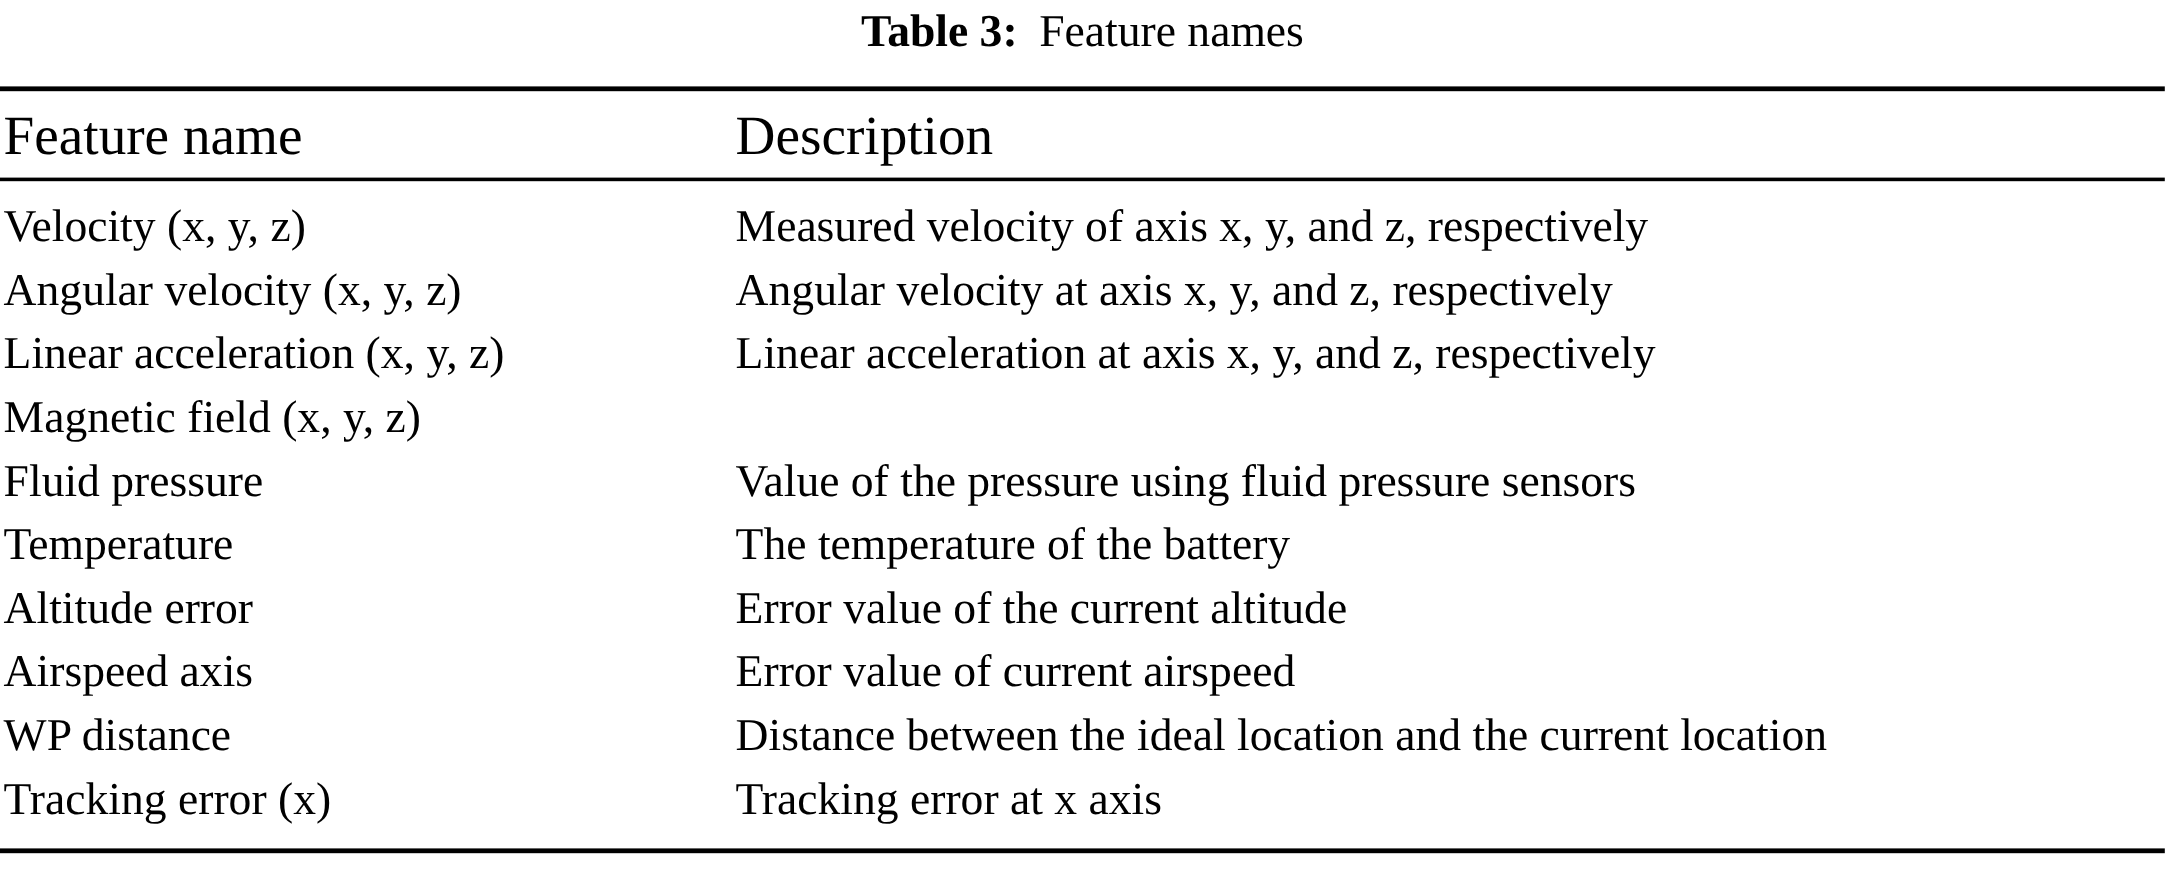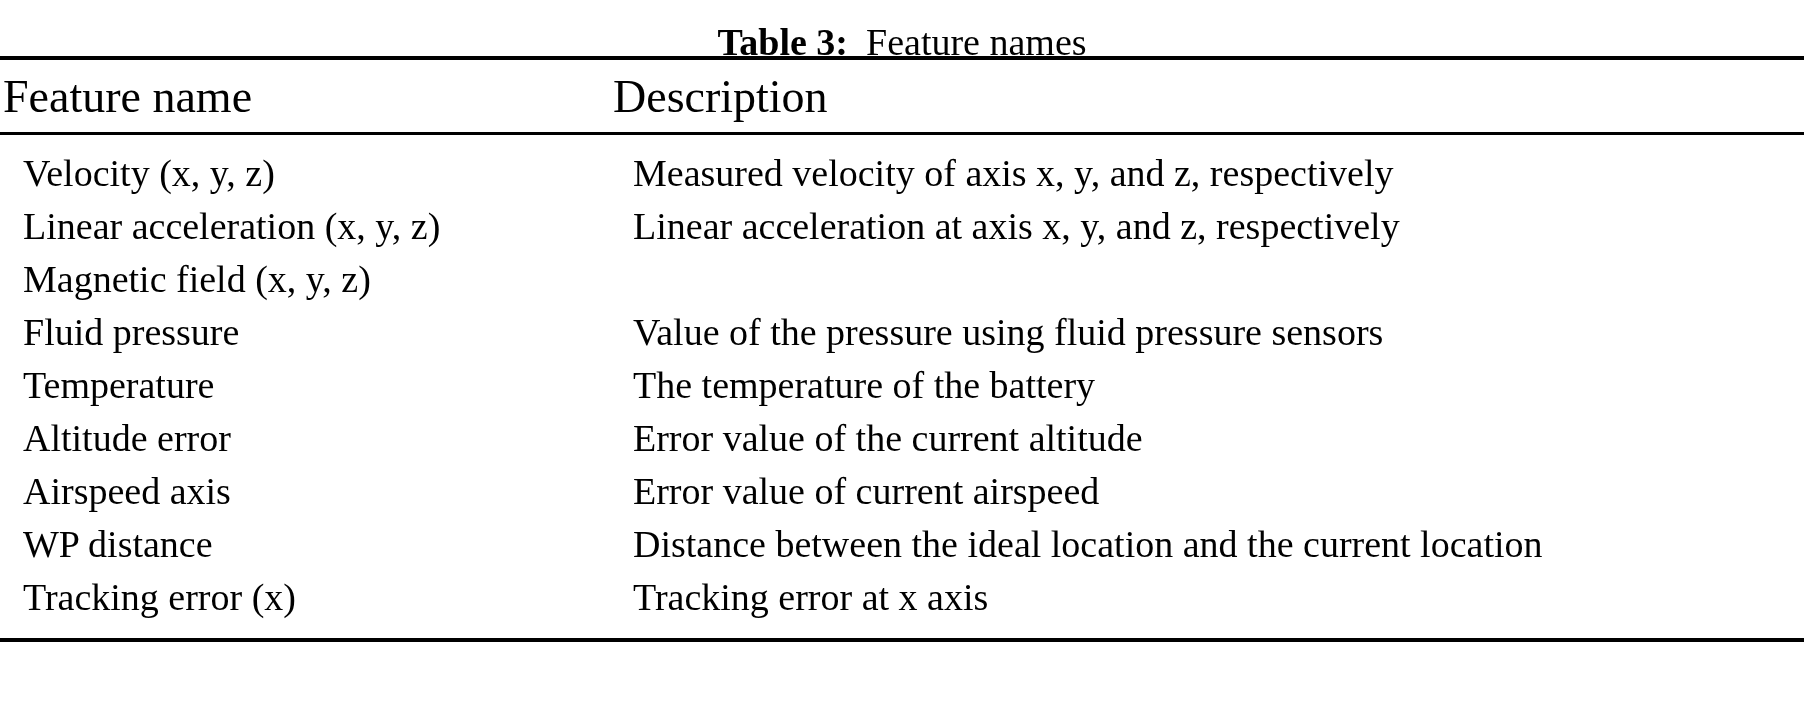--- a/index.html
+++ b/index.html
@@ -17,22 +17,22 @@
   .page {
     width: 1804px;
     height: 725px;
     position: relative;
     background: #ffffff;
   }
   .caption {
     text-align: center;
     font-size: 38px;
     line-height: 44px;
-    padding-top: 20px;
-    height: 56px;
+    padding-top: 4px;
+    height: 72px;
     box-sizing: border-box;
     white-space: nowrap;
   }
   .caption .cap-label {
     font-weight: bold;
   }
   .caption .cap-text {
     margin-left: 18px;
   }
   .rule {
@@ -55,21 +55,20 @@
     padding-top: 12px;
     padding-bottom: 14px;
   }
   .trow {
     display: flex;
     align-items: baseline;
     height: 53px;
     line-height: 53px;
     font-size: 38px;
     white-space: nowrap;
-    padding-left: 20px;
   }
   .cell-feature {
     width: 613px;
     flex: 0 0 613px;
     padding-left: 3px;
     box-sizing: border-box;
     overflow: hidden;
   }
   .cell-desc {
     flex: 1 1 auto;
@@ -91,20 +90,24 @@
     <div class="cell-feature">Feature name</div>
     <div class="cell-desc">Description</div>
   </div>
 
   <div class="rule thin"></div>
 
   <div class="body-rows">
     <div class="trow">
       <div class="cell-feature">Velocity (x, y, z)</div>
       <div class="cell-desc">Measured velocity of axis x, y, and z, respectively</div>
+    </div>
+    <div class="trow">
+      <div class="cell-feature">Angular velocity (x, y, z)</div>
+      <div class="cell-desc">Angular velocity at axis x, y, and z, respectively</div>
     </div>
     <div class="trow">
       <div class="cell-feature">Linear acceleration (x, y, z)</div>
       <div class="cell-desc">Linear acceleration at axis x, y, and z, respectively</div>
     </div>
     <div class="trow">
       <div class="cell-feature">Magnetic field (x, y, z)</div>
     </div>
     <div class="trow">
       <div class="cell-feature">Fluid pressure</div>

